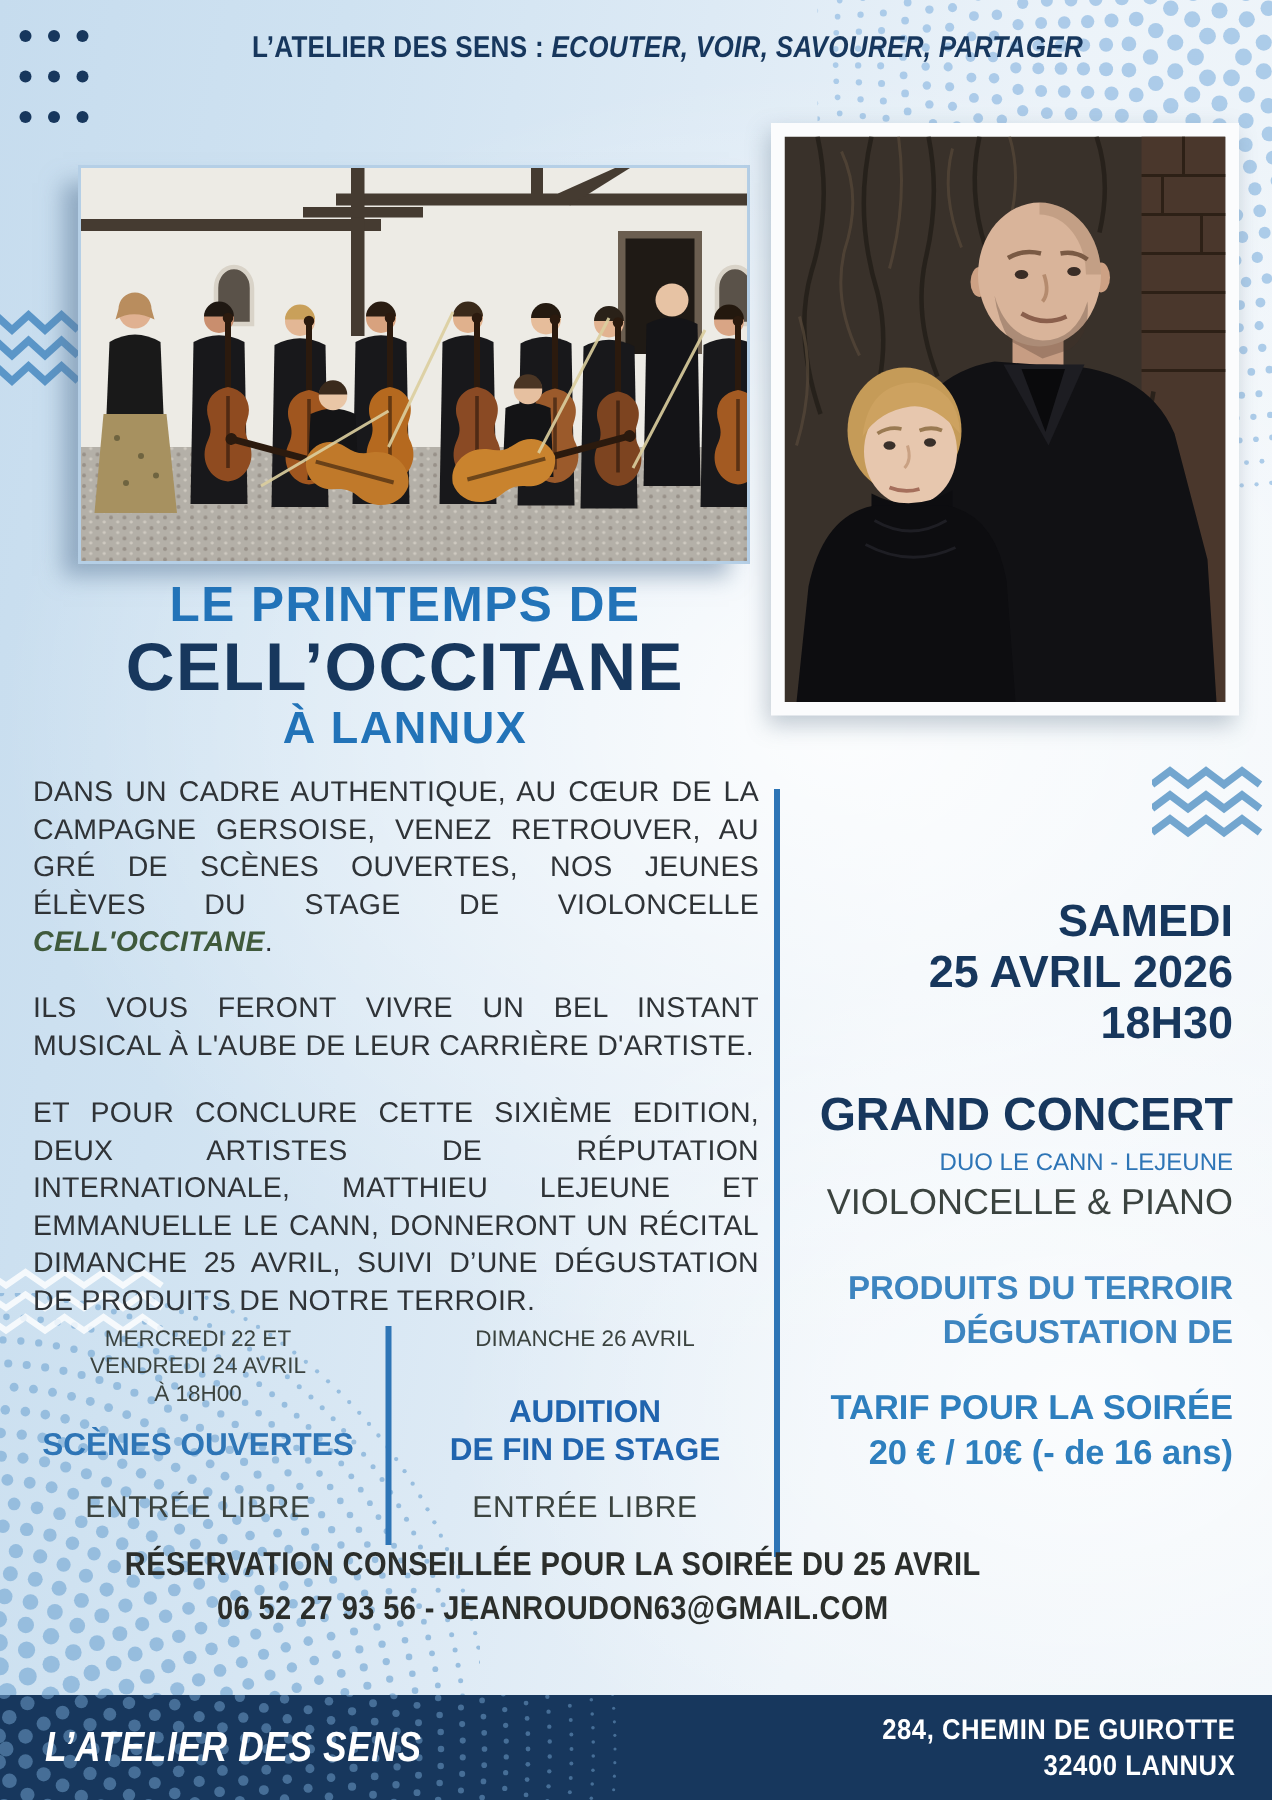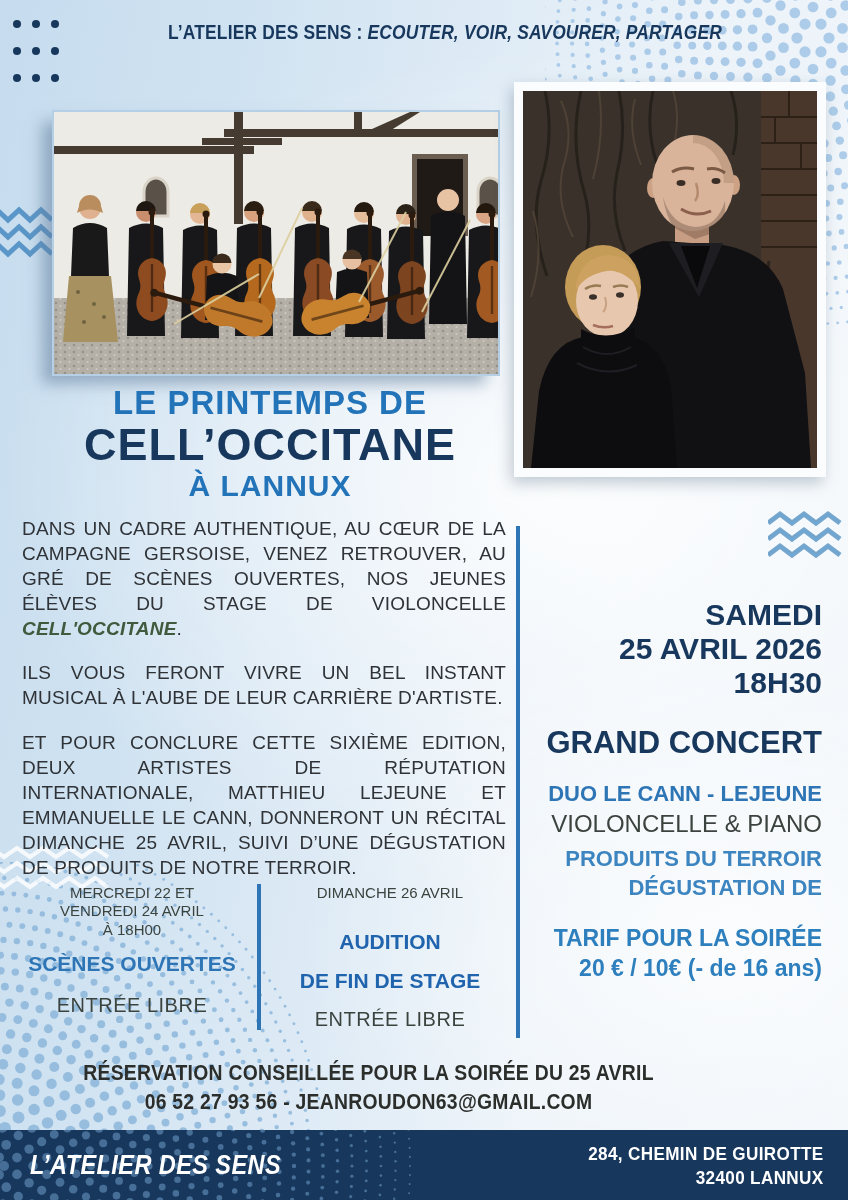--- a/index.html
+++ b/index.html
@@ -44,38 +44,38 @@
   #body-text p{margin:0 0 19px 0;font-size:19px;line-height:1.32;color:#2f3337;
     text-align:justify;letter-spacing:.2px;}
   #body-text .hl{color:#3f5a3c;font-weight:700;font-style:italic;}
   #main-divider{position:absolute;left:516px;top:526px;width:4px;height:512px;background:#2e75b6;}
   
   .rcol{position:absolute;text-align:right;}
   .rcol div{white-space:nowrap;}
   #date-block{left:530px;top:598px;width:292px;color:#17375d;font-size:30px;font-weight:800;line-height:1.13;}
   #concert-block{left:524px;top:726px;width:298px;}
   #concert-block .c1{color:#17375d;font-size:31px;font-weight:800;line-height:1.1;}
-  #concert-block .c2{color:#2e75b6;font-size:22px;font-weight:700;line-height:1.25;margin-top:20px;}
+  #concert-block .c2{color:#2e75b6;font-size:16px;font-weight:400;line-height:1.25;margin-top:6px;}
   #concert-block .c3{color:#3b433f;font-size:24px;font-weight:400;line-height:1.15;margin-top:2px;}
   #tasting-block{left:530px;top:845px;width:292px;color:#3d85c0;font-size:22px;font-weight:700;line-height:1.3;}
   #tarif-block{left:530px;top:924px;width:292px;color:#2e7fbe;font-size:23px;font-weight:600;line-height:1.3;}
   
   .sch{position:absolute;width:236px;text-align:center;}
   #sch-left{left:14px;top:884px;}
   #sch-right{left:272px;top:884px;}
   #sch-divider{position:absolute;left:257px;top:884px;width:4px;height:146px;background:#2e75b6;}
   .sch .date{font-size:15px;color:#3b433f;line-height:1.22;font-weight:400;}
   .sch .event{font-size:21px;font-weight:800;line-height:1.2;}
   #sch-left .event{color:#2e75b6;margin-top:12px;}
   #sch-right .event{color:#2064ae;margin-top:27px;}
   #sch-left .entry{margin-top:18px;}
   #sch-right .entry{margin-top:14px;}
   .sch .entry{font-size:20px;color:#3b433f;letter-spacing:.5px;}
   
-  #reservation{position:absolute;left:0;top:1058px;width:737px;text-align:center;}
+  #reservation{position:absolute;left:0;top:1028px;width:737px;text-align:center;}
   #reservation .inner{transform:scaleX(.88);transform-origin:center;
     color:#2b2e2b;font-size:22px;font-weight:700;line-height:1.32;letter-spacing:.3px;}
   #footer-bar{position:absolute;left:0;top:1130px;width:848px;height:70px;background:#17375d;overflow:hidden;}
   #ht-bar{position:absolute;left:0;top:0;}
   #footer-brand{position:absolute;left:30px;top:0;height:70px;line-height:70px;
     color:#ffffff;font-size:28px;font-weight:700;font-style:italic;letter-spacing:.5px;
     transform:scaleX(.84);transform-origin:left center;white-space:nowrap;}
   #footer-address{position:absolute;right:24px;top:12px;text-align:right;color:#ffffff;
     font-size:19px;font-weight:700;line-height:1.25;letter-spacing:.4px;
     transform:scaleX(.9);transform-origin:right center;}
@@ -1211,21 +1211,21 @@
     <div class="date">MERCREDI 22 ET</div>
     <div class="date">VENDREDI 24 AVRIL</div>
     <div class="date">À 18H00</div>
     <div class="event">SCÈNES OUVERTES</div>
     <div class="entry">ENTRÉE LIBRE</div>
   </div>
   <div id="sch-divider"></div>
   <div id="sch-right" class="sch">
     <div class="date">DIMANCHE 26 AVRIL</div>
     <div class="event">AUDITION</div>
-    <div class="event" style="margin-top:14px;">DE FIN DE STAGE</div>
+    <div class="event" style="margin-top:0;">DE FIN DE STAGE</div>
     <div class="entry">ENTRÉE LIBRE</div>
   </div>
 
   <div id="reservation">
     <div class="inner">
       <div>RÉSERVATION CONSEILLÉE POUR LA SOIRÉE DU 25 AVRIL</div>
       <div>06 52 27 93 56 - JEANROUDON63@GMAIL.COM</div>
     </div>
   </div>
 

